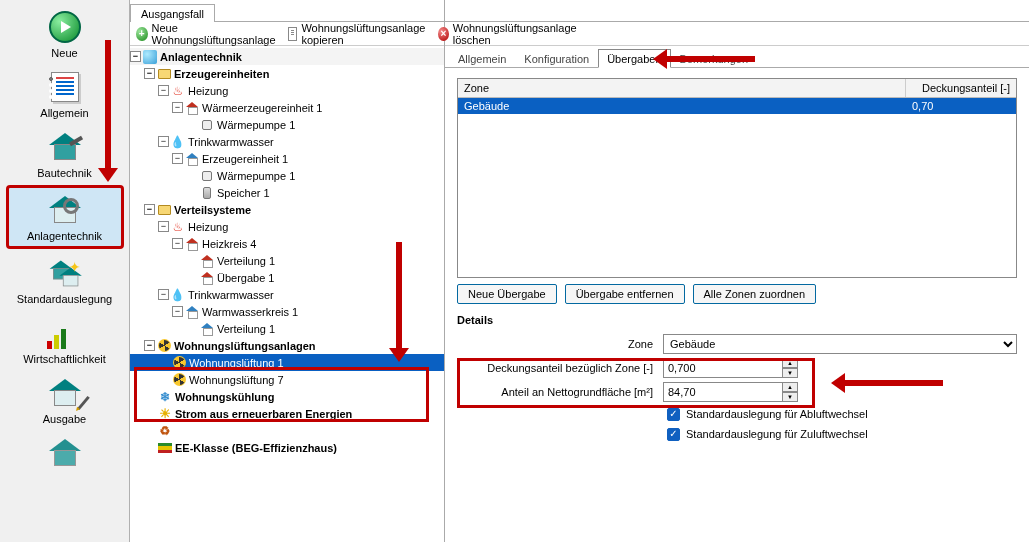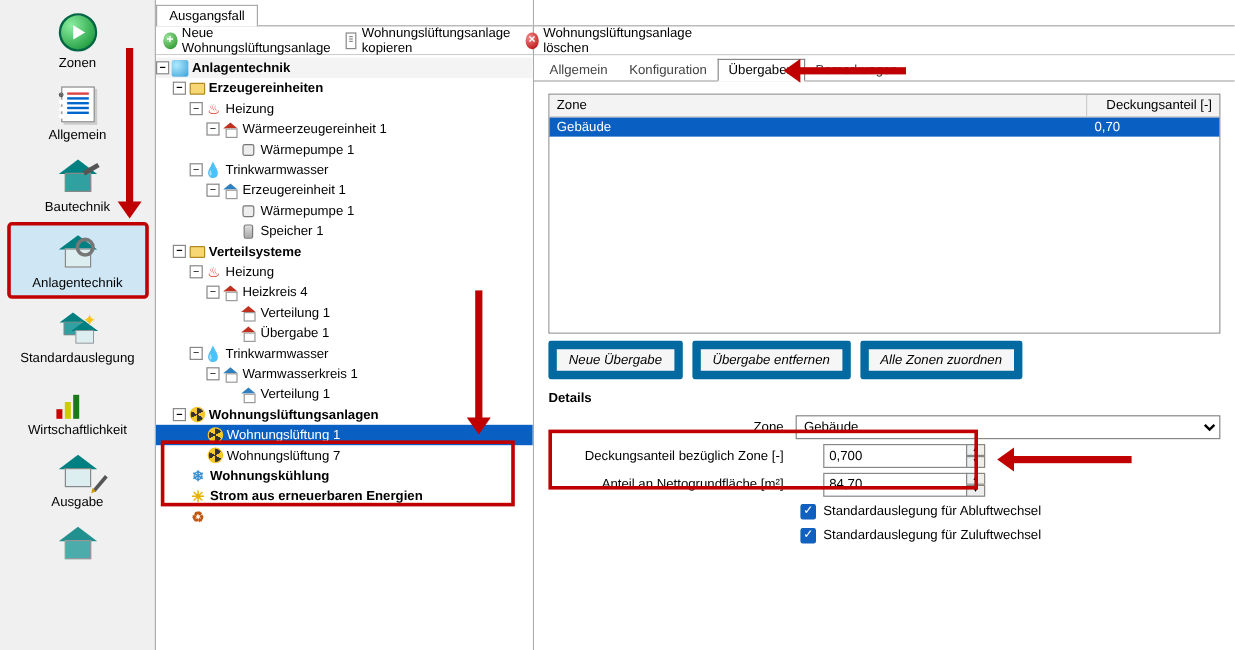--- a/index.html
+++ b/index.html
@@ -101,30 +101,30 @@
   .zt-head div{padding:3px 6px;border-right:1px solid #ccc;}
   .zt-head .c1{flex:1;}
   .zt-head .c2{width:110px;text-align:right;border-right:none;}
   .zt-row{display:flex;background:#0a60c2;color:#fff;}
   .zt-row div{padding:2px 6px;}
   .zt-row .c1{flex:1;}
   .zt-row .c2{width:110px;}
   .zt-body{flex:1;background:#fff;}
 
   .btn-row{display:flex;gap:8px;margin:0 12px 8px 12px;}
-  .btn{border:7px solid #0369a1;background:#f6f6f6;padding:3px 10px;cursor:pointer;border-radius:2px;font-style:italic;}
+  .btn{border:1px solid #0369a1;background:#f6f6f6;padding:3px 10px;cursor:pointer;border-radius:2px;}
 
   .details-lbl{font-weight:bold;margin:2px 12px 6px 12px;}
   .form{margin:0 12px;}
   .frow{display:flex;align-items:center;height:24px;gap:6px;}
   .frow .flab{width:200px;text-align:right;padding-right:4px;}
   .frow select,.frow .numbox{height:20px;}
   .frow select{flex:1;border:1px solid #888;background:#fff;padding:0 2px;}
   .numwrap{display:flex;align-items:center;}
-  .numbox{width:120px;border:1px solid #888;padding:2px 4px;background:#fff;margin-left:23px;}
+  .numbox{width:120px;border:1px solid #888;padding:2px 4px;background:#fff;}
   .spin{display:flex;flex-direction:column;margin-left:-1px;}
   .spin button{width:16px;height:10px;border:1px solid #888;background:#eee;font-size:6px;line-height:1;padding:0;cursor:pointer;}
 
   .chk-row{display:flex;align-items:center;gap:6px;height:20px;margin-left:210px;}
   .chk{width:13px;height:13px;border:1px solid #555;border-radius:2px;display:flex;align-items:center;justify-content:center;background:#fff;}
   .chk.checked{background:#1060c0;border-color:#1060c0;color:#fff;}
   .chk.checked::after{content:"✓";font-size:10px;line-height:1;}
 
   
   .rel{position:relative;}
@@ -133,21 +133,21 @@
 </head>
 <body>
 
 <div class="nav-rail">
   <div class="nav-item">
     <div class="nav-icon">
         <div class="play-circle">
           <div class="play-triangle"></div>
         </div>
       </div>
-    <div class="nav-label">Zonen</div>
+    <div class="nav-label">Neue</div>
   </div>
   <div class="nav-item">
     <div class="nav-icon">
         <div class="notebook">
           <div class="rings"></div>
         </div>
       </div>
     <div class="nav-label">Allgemein</div>
   </div>
   <div class="nav-item">
@@ -431,20 +431,28 @@
       <div class="trow bold">
           <span class="tw"></span>
           <span class="tw"></span>
           <span class="tic ic-sun">☀</span>
           <span class="tlabel">Strom aus erneuerbaren Energien</span>
         </div>
       <div class="trow bold">
           <span class="tw"></span>
           <span class="tw"></span>
           <span class="tic ic-recycle">♻</span>
+        </div>
+      <div class="trow bold">
+          <span class="tw"></span>
+          <span class="tw"></span>
+          <span class="tic">
+            <span class="ic-label"></span>
+          </span>
+          <span class="tlabel">EE-Klasse (BEG-Effizienzhaus)</span>
         </div>
     </div>
 
     <div class="red-box anno" style="left:4px;top:321px;width:295px;height:55px;"></div>
     <div class="arrow-v anno" style="left:266px;top:196px;height:108px;"></div>
   </div>
 
   <div class="arrow-v anno" style="left:-25px;top:40px;height:130px;"></div>
 </div>
 

